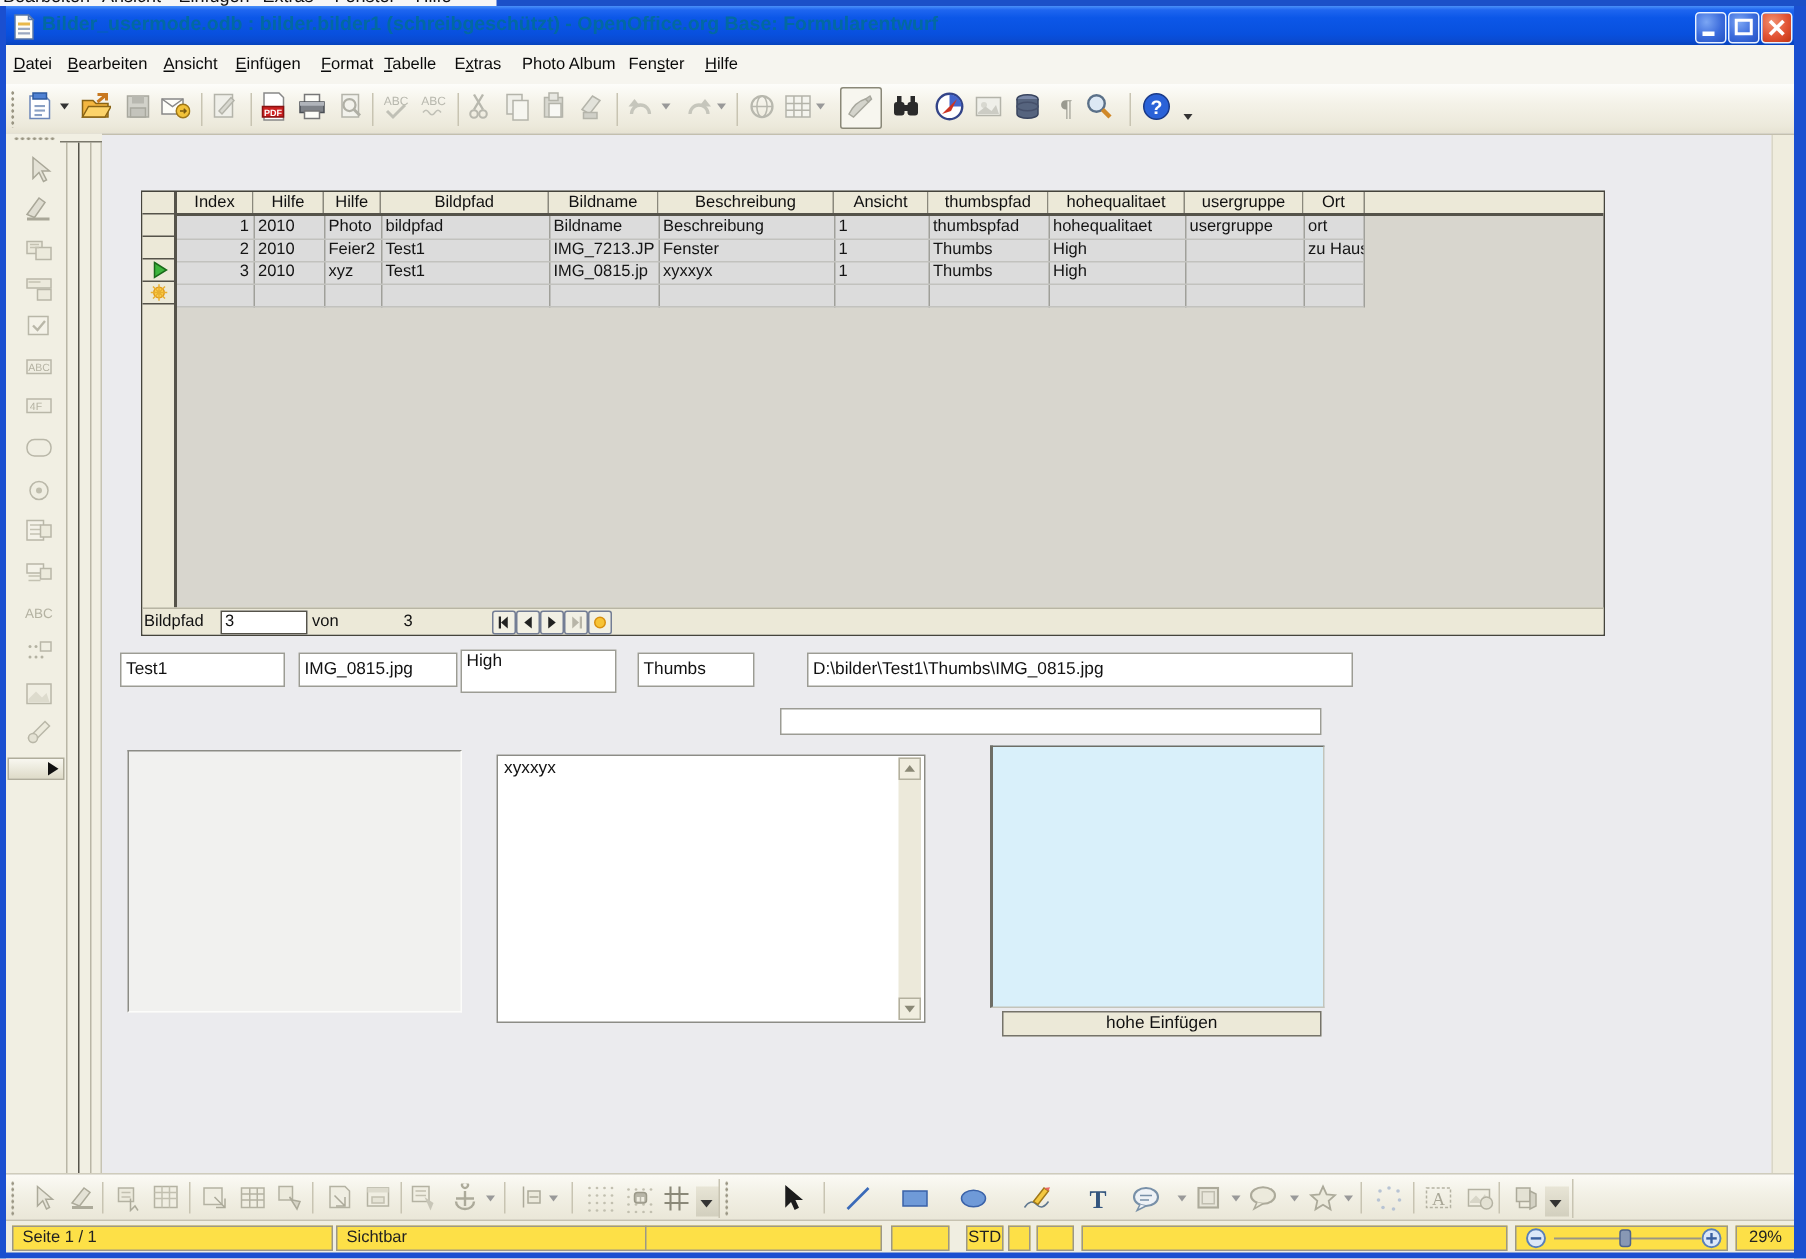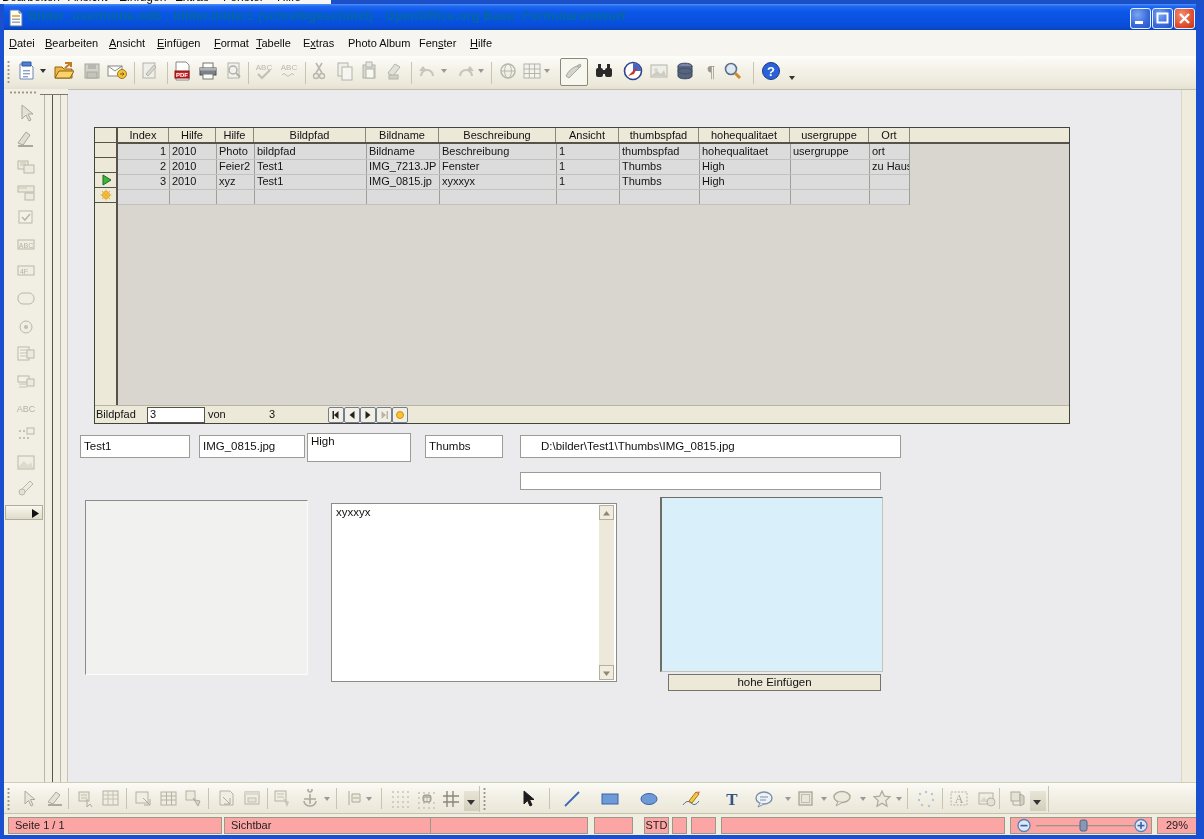--- a/index.html
+++ b/index.html
@@ -55,21 +55,21 @@
   #txtarea{position:absolute;left:263px;top:413px;width:284px;height:177px;background:#fff;border:1px solid #8c8c86;}
   #bluebox{position:absolute;left:592px;top:407px;width:220px;height:173px;background:#d9f0fa;
      border-top:1px solid #6e6e66;border-left:2px solid #6e6e66;border-bottom:1px solid #c4c4ba;border-right:1px solid #c4c4ba;}
   .formbtn{position:absolute;background:#ece9d8;border:1px solid #75736a;font-size:11.5px;color:#111;text-align:center;}
   
   #rstrip{left:1181px;top:90px;width:15px;height:692px;background:#efecdd;border-left:1px solid #d9d6c6;}
   
   #bdock{left:4px;top:782px;width:1192px;height:30px;background:linear-gradient(180deg,#fbfaf5 0%,#f2f0e5 45%,#eae7d8 100%);border-top:1px solid #cfccbc;}
   
   #status{left:4px;top:813px;width:1192px;height:22px;background:#f0eee1;border-top:1px solid #c6c2b0;}
-  .scell{position:absolute;top:3px;height:15px;border:1px solid #9c9887;background:#fca5a5;font-size:11px;color:#222;line-height:15px;}
+  .scell{position:absolute;top:3px;height:15px;border:1px solid #9c9887;background:#fde047;font-size:11px;color:#222;line-height:15px;}
   
   #bleft{left:0;top:4px;width:4px;height:835px;background:#1a4fd0;}
   #bright{left:1196px;top:4px;width:8px;height:835px;background:#1a4fd0;}
   #bbottom{left:0;top:835px;width:1204px;height:4px;background:#1a4fd0;}
 </style>
 </head>
 <body>
 <div class="abs" id="topsliver">
   <div class="w">
     <span style="left:2px">Bearbeiten</span>
@@ -423,21 +423,21 @@
           </svg></div>
       <div class="navbtn" style="left:297px"><svg width="14" height="14">
             <circle cx="7" cy="7" r="3.5" fill="#f7c335" stroke="#d89010"></circle>
           </svg></div>
     </div>
   </div>
   <div class="inp" style="left:12px;top:345px;width:105px;height:21px;line-height:21px;padding-left:3px">Test1</div>
   <div class="inp" style="left:131px;top:345px;width:101px;height:21px;line-height:21px;padding-left:3px">IMG_0815.jpg</div>
   <div class="inp" style="left:239px;top:343px;width:99px;height:27px;line-height:14px;padding-left:3px">High</div>
   <div class="inp" style="left:357px;top:345px;width:73px;height:21px;line-height:21px;padding-left:3px">Thumbs</div>
-  <div class="inp" style="left:452px;top:345px;width:359px;height:21px;line-height:21px;padding-left:20px">D:\bilder\Test1\Thumbs\IMG_0815.jpg</div>
+  <div class="inp" style="left:470px;top:345px;width:359px;height:21px;line-height:21px;padding-left:3px">D:\bilder\Test1\Thumbs\IMG_0815.jpg</div>
   <div class="inp" style="left:452px;top:382px;width:359px;height:16px"></div>
   <div id="imgframe"></div>
   <div id="txtarea">
     <div class="abs" style="left:4px;top:2px;font-size:11.5px;color:#111">xyxxyx</div>
     <div class="abs" style="left:267px;top:1px;width:15px;height:175px;background:#ece9da;">
       <div class="abs" style="left:0;top:0;width:15px;height:15px;background:#f0eddf;border:1px solid #b3b09e;box-sizing:border-box"><svg width="13" height="13">
             <path d="M6.5 4 L3 8.5 L10 8.5 Z" fill="#8a8876"></path>
           </svg></div>
       <div class="abs" style="left:0;top:160px;width:15px;height:15px;background:#f0eddf;border:1px solid #b3b09e;box-sizing:border-box"><svg width="13" height="13">
             <path d="M6.5 9 L3 4.5 L10 4.5 Z" fill="#8a8876"></path>

